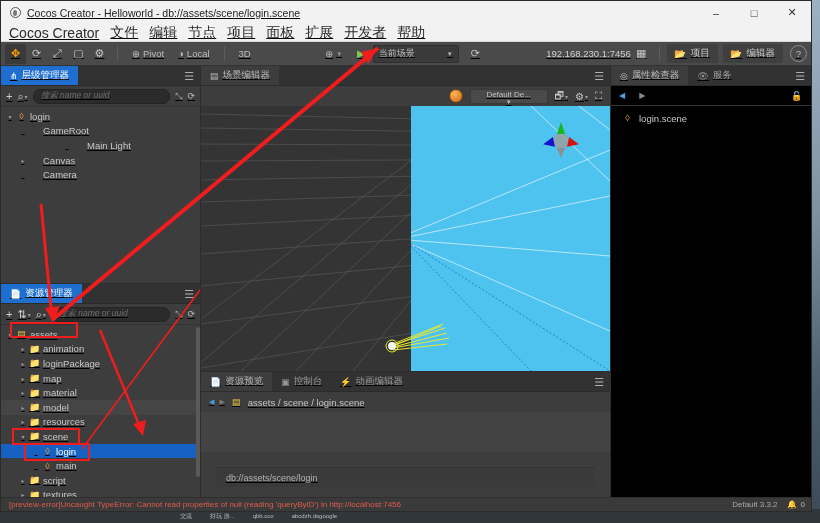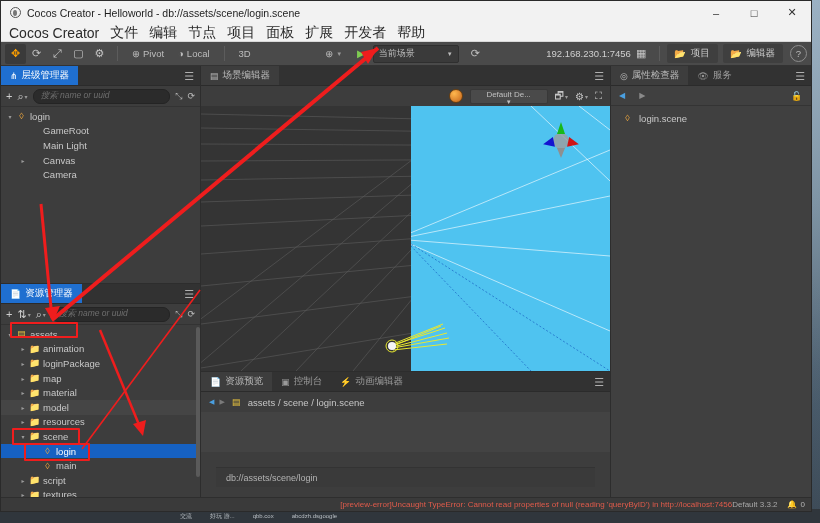--- a/index.html
+++ b/index.html
@@ -25,22 +25,23 @@
   .taskbar {
     position:absolute; left:0; bottom:0; width:820px; height:14px;
     background:#30363c; display:flex; align-items:center; gap:18px;
     padding-left:180px; font-size:6px; color:#cfd5da; overflow:hidden;
   }
   .taskbar span { white-space:nowrap; opacity:.85; }
 
   
   .window {
     position:absolute; left:0; top:0; width:812px; height:512px;
-    background:#404040; overflow:hidden;
+    background:#000000; overflow:hidden;
     border:1px solid #2a2a2a;
+    text-decoration:underline;
   }
 
   
   .titlebar {
     height:23px; background:#f2f2f2; display:flex; align-items:center;
     padding-left:9px; position:relative;
   }
   .titlebar .app-icon {
     width:11px; height:11px; border-radius:50%;
     border:1.4px solid #555; margin-right:6px; position:relative;
@@ -195,21 +196,21 @@
     height:18px; display:flex; align-items:center; gap:5px; padding:0 10px;
     font-size:9.5px; color:#c9c9c9; margin-top:3px;
   }
 
   
   .statusbar {
     position:absolute; left:0; bottom:0; width:812px; height:14px;
     background:#3a3a3a; display:flex; align-items:center;
     padding:0 8px; border-top:1px solid #2e2e2e;
   }
-  .err-msg { font-size:8px; color:#e05b4b; white-space:nowrap; overflow:hidden; flex:1;text-align:right; }
+  .err-msg { font-size:8px; color:#e05b4b; white-space:nowrap; overflow:hidden; flex:1; }
   .ver { font-size:8px; color:#a8a8a8; margin-left:auto; white-space:nowrap; }
   .bell { font-size:8px; color:#b5b5b5; margin-left:10px; display:flex; gap:3px; align-items:center; }
 
   
   .ann { position:absolute; pointer-events:none; }
   .ann-box { border:2px solid #ef1d1d; border-radius:1px; }
   svg.ann-arrow { position:absolute; left:0; top:0; width:820px; height:523px; pointer-events:none; }
 
   .scroll-v {
     position:absolute; right:0; top:0; width:4px; height:100%;
@@ -330,21 +331,21 @@
               <div class="trow" style="padding-left: 4px;">
                 <span class="arrow">▾</span>
                 <span class="ic scene">◊</span>
                 <span class="tlabel">login</span>
               </div>
               <div class="trow" style="padding-left: 17px;">
                 <span class="arrow empty">▸</span>
                 <span class="ic"></span>
                 <span class="tlabel">GameRoot</span>
               </div>
-              <div class="trow" style="padding-left: 17px;">
+              <div class="trow" style="padding-left: 17px; margin-left: 44px;">
                 <span class="arrow empty">▸</span>
                 <span class="ic"></span>
                 <span class="tlabel">Main Light</span>
               </div>
               <div class="trow" style="padding-left: 17px;">
                 <span class="arrow">▸</span>
                 <span class="ic"></span>
                 <span class="tlabel">Canvas</span>
               </div>
               <div class="trow" style="padding-left: 17px;">

